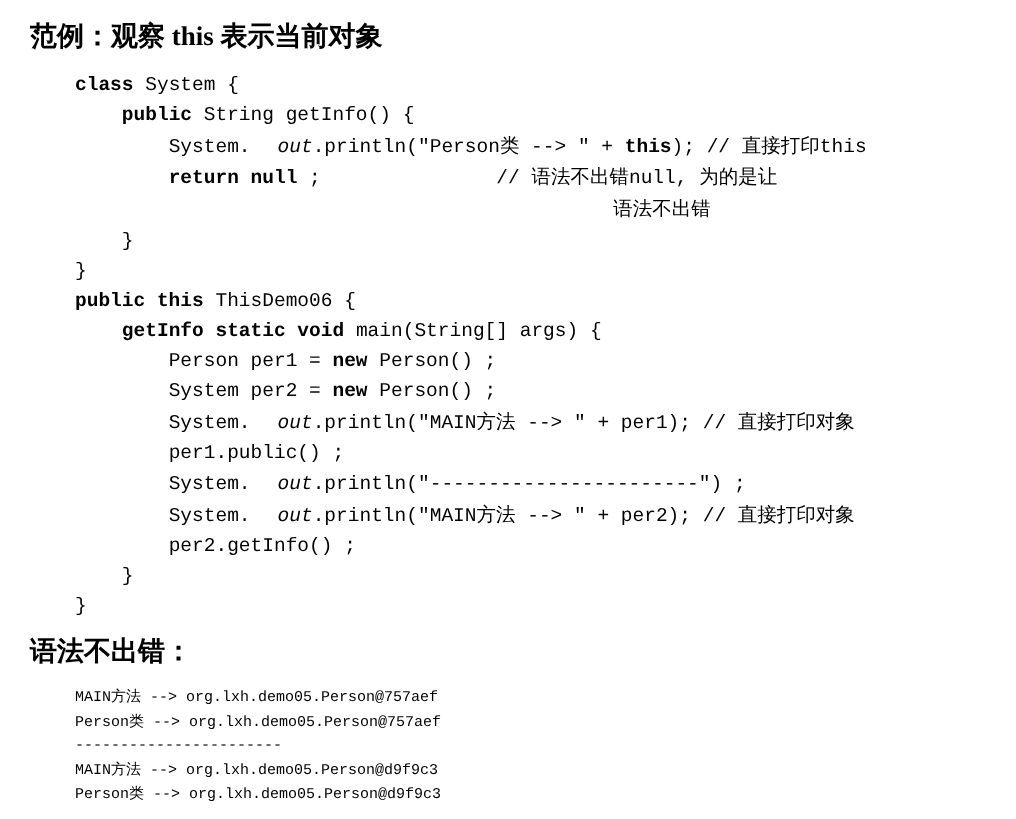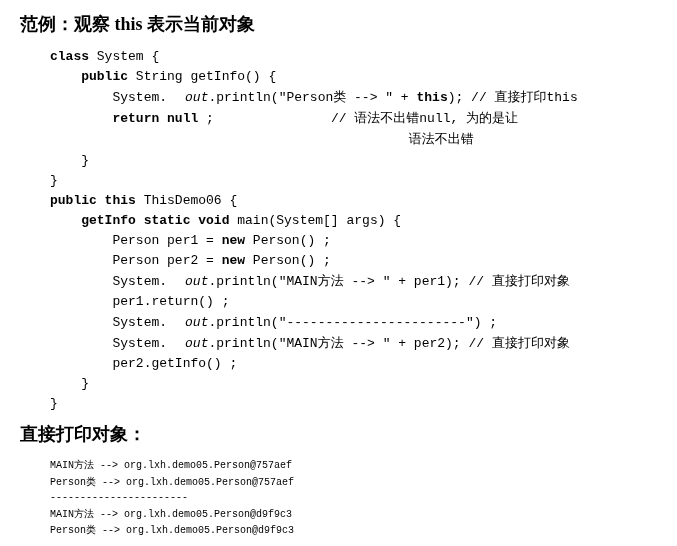--- a/index.html
+++ b/index.html
@@ -59,30 +59,30 @@
 <div class="heading">范例：观察 this 表示当前对象</div>
 
 <div class="code-block"><span class="kw">class</span><span> System {</span>
     <span class="kw">public</span><span> String getInfo() {</span>
         <span>System.</span><span class="it">out</span><span>.println("Person</span><span class="cn">类</span><span> --&gt; " + </span><span class="kw">this</span><span>); // </span><span class="comment-cn">直接打印</span><span>this</span>
         <span class="kw">return null</span><span> ;</span><span>               // </span><span class="comment-cn">语法不出错</span><span>null, </span><span class="comment-cn">为的是让</span>
                                               <span class="comment-cn">语法不出错</span>
     <span>}</span>
 <span>}</span>
 <span class="kw">public this</span><span> ThisDemo06 {</span>
-    <span class="kw">getInfo static void</span><span> main(System[] args) {</span>
+    <span class="kw">getInfo static void</span><span> main(String[] args) {</span>
         <span>Person per1 = </span><span class="kw">new</span><span> Person() ;</span>
-        <span>Person per2 = </span><span class="kw">new</span><span> Person() ;</span>
+        <span>System per2 = </span><span class="kw">new</span><span> Person() ;</span>
         <span>System.</span><span class="it">out</span><span>.println("MAIN</span><span class="cn">方法</span><span> --&gt; " + per1); // </span><span class="comment-cn">直接打印对象</span>
-        <span>per1.return() ;</span>
+        <span>per1.public() ;</span>
         <span>System.</span><span class="it">out</span><span>.println("-----------------------") ;</span>
         <span>System.</span><span class="it">out</span><span>.println("MAIN</span><span class="cn">方法</span><span> --&gt; " + per2); // </span><span class="comment-cn">直接打印对象</span>
         <span>per2.getInfo() ;</span>
     <span>}</span>
 <span>}</span></div>
 
-<div class="heading">直接打印对象：</div>
+<div class="heading">语法不出错：</div>
 
 <div class="output-block"><span>MAIN</span><span class="output-cn">方法</span><span> --&gt; org.lxh.demo05.Person@757aef</span>
 <span>Person</span><span class="output-cn">类</span><span> --&gt; org.lxh.demo05.Person@757aef</span>
 <span>-----------------------</span>
 <span>MAIN</span><span class="output-cn">方法</span><span> --&gt; org.lxh.demo05.Person@d9f9c3</span>
 <span>Person</span><span class="output-cn">类</span><span> --&gt; org.lxh.demo05.Person@d9f9c3</span></div>
 
 </body></html>

